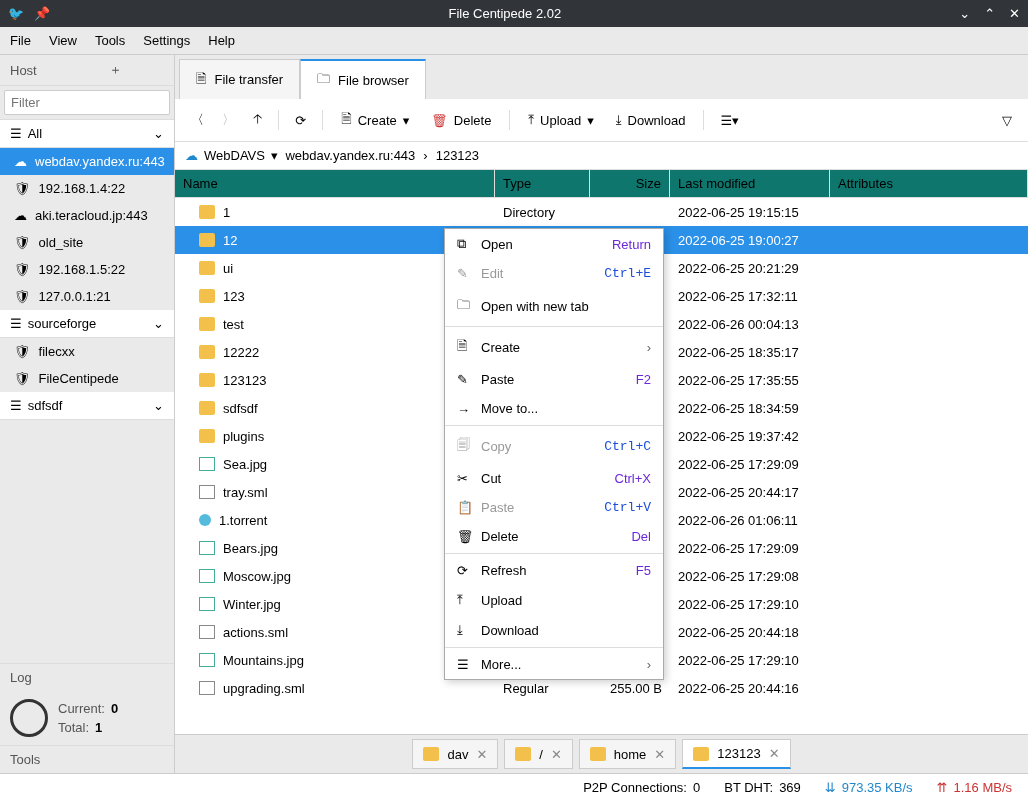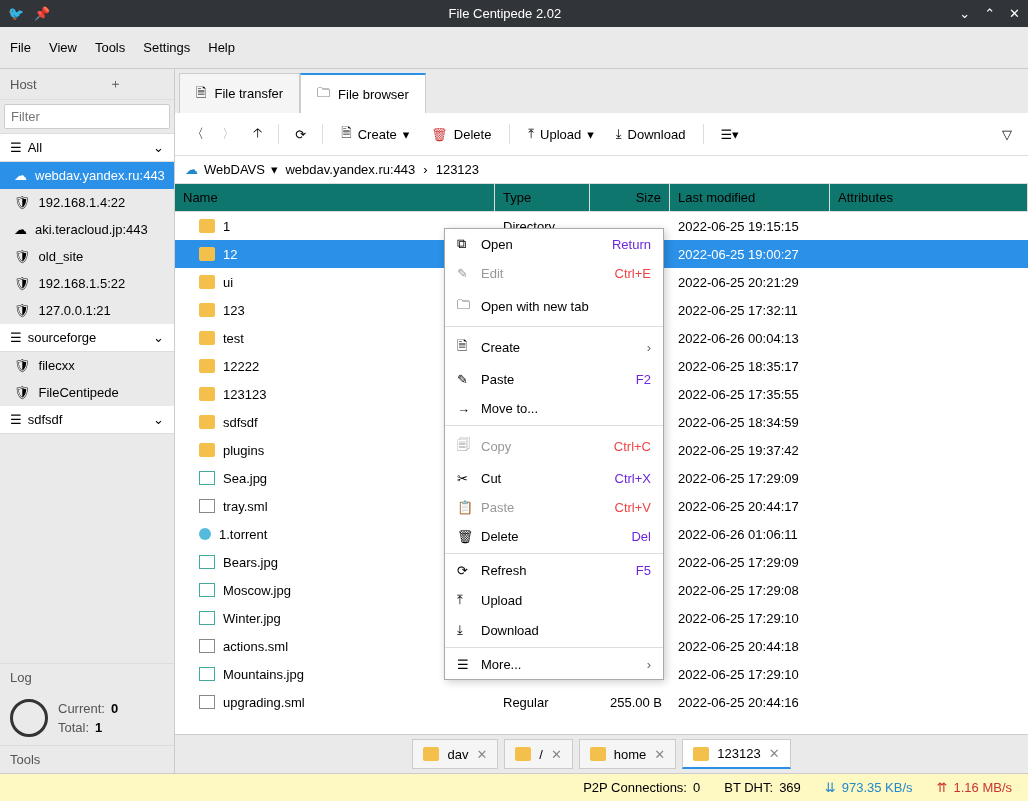--- a/index.html
+++ b/index.html
@@ -1,21 +1,21 @@
 <!DOCTYPE html>
 <html><head>
 <meta charset="utf-8">
 <style>
 * { box-sizing: border-box; margin: 0; padding: 0; font-family: sans-serif; font-size: 13px; }
 body { width: 1028px; height: 801px; background: #e8e8e8; display: flex; flex-direction: column; overflow: hidden; }
 .titlebar { background: #313539; color: #fff; height: 27px; display: flex; align-items: center; padding: 0 8px; }
 .titlebar-icons { display: flex; gap: 10px; }
 .titlebar-title { flex: 1; text-align: center; }
 .titlebar-controls { display: flex; gap: 14px; }
-.menubar { background: #eaeaea; height: 42px; display: flex; align-items: center; padding: 0 10px; gap: 18px; border-bottom: 1px solid #ccc; }
+.menubar { background: #eaeaea; height: 28px; display: flex; align-items: center; padding: 0 10px; gap: 18px; border-bottom: 1px solid #ccc; }
 .menubar span { cursor: default; }
 .main { flex: 1; display: flex; overflow: hidden; }
 .sidebar { width: 175px; background: #eaeaea; border-right: 1px solid #ccc; display: flex; flex-direction: column; }
 .host-header { display: flex; align-items: center; padding: 6px 10px; border-bottom: 1px solid #ddd; gap: 44px; }
 .host-header span { flex: 1; color: #555; }
 .filter-box { padding: 4px; border-bottom: 1px solid #ddd; }
 .filter-box input { width: 100%; padding: 4px 6px; border: 1px solid #ccc; border-radius: 2px; }
 .host-group { display: flex; align-items: center; padding: 6px 10px; border-bottom: 1px solid #ddd; gap: 6px; background: #fff; }
 .host-group .chev { margin-left: auto; }
 .host-item { display: flex; align-items: center; padding: 6px 10px 6px 14px; gap: 8px; }
@@ -56,27 +56,27 @@
 .ficon { width: 16px; height: 14px; display: inline-block; }
 .ficon.folder { background: #f3c04b; border-radius: 2px; }
 .ficon.file { background: #fff; border: 1px solid #888; }
 .ficon.img { background: #fff; border: 1px solid #4a9; }
 .ficon.zip { background: #fff; border: 1px solid #cc5; }
 .ficon.torrent { background: #5bd; border-radius: 50%; width: 12px; height: 12px; }
 .footer-tabs { display: flex; padding: 4px; gap: 6px; background: #eaeaea; border-top: 1px solid #ccc; justify-content: center; }
 .ftab { display: flex; align-items: center; gap: 8px; padding: 6px 10px; background: #f5f5f5; border: 1px solid #ccc; }
 .ftab.active { background: #fff; border-bottom: 2px solid #2a90e8; }
 .ftab .close { color: #888; }
-.statusbar { display: flex; align-items: flex-start; justify-content: flex-end; padding: 6px 16px; gap: 24px; background: #fef9c3; border-top: 1px solid #ccc; }
+.statusbar { display: flex; align-items: flex-start; justify-content: flex-end; padding: 6px 16px; gap: 24px; background: #ffffff; border-top: 1px solid #ccc; }
 .sb-item { display: flex; align-items: center; gap: 6px; }
 .context-menu { position: absolute; left: 444px; top: 228px; width: 220px; background: #fff; border: 1px solid #aaa; box-shadow: 2px 2px 8px rgba(0,0,0,0.2); z-index: 100; }
 .cm-item { display: flex; align-items: center; padding: 7px 12px; gap: 10px; }
 .cm-item.disabled { color: #999; }
 .cm-item .shortcut { margin-left: auto; color: #6d28d9; }
-.cm-item.disabled .shortcut { color: #ef4444; }
+.cm-item.disabled .shortcut { color: #1d4ed8; font-family: Liberation Mono, monospace; }
 .cm-sep { height: 1px; background: #ddd; margin: 2px 0; }
 .cm-arrow { margin-left: auto; color: #666; }
 .red { color: #c33; }
 .blue { color: #28c; }
 </style>
 </head>
 <body>
 
 <div class="titlebar">
   <div class="titlebar-icons">

